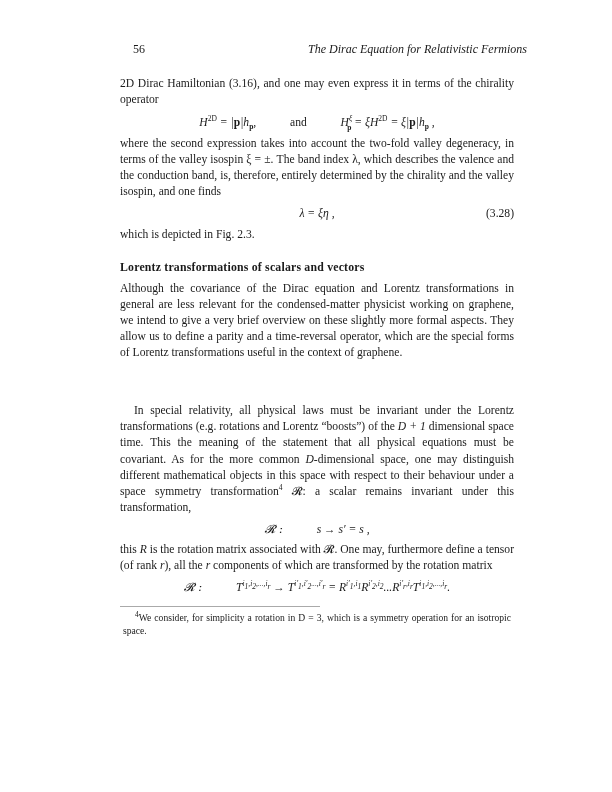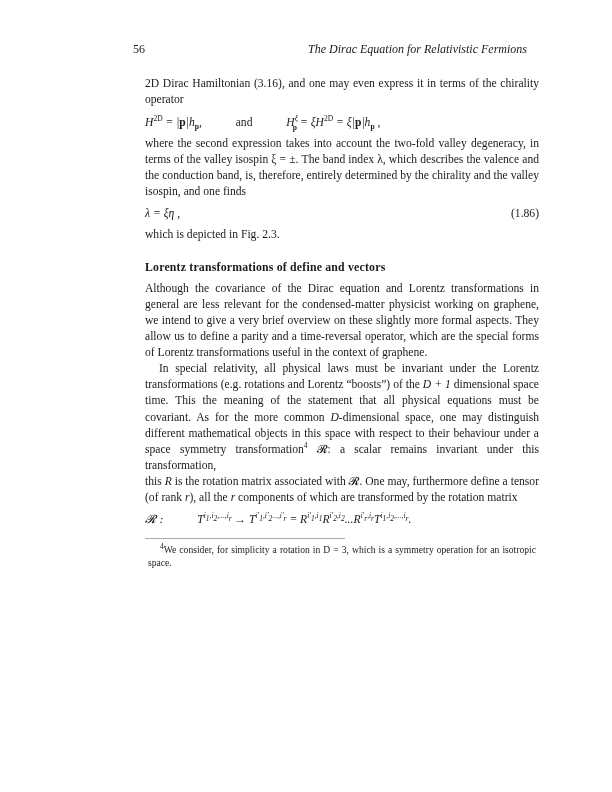--- a/index.html
+++ b/index.html
@@ -3,26 +3,26 @@
 <meta charset="utf-8">
 <style>
   html, body { margin: 0; padding: 0; background: #ffffff; }
   body { width: 612px; height: 792px; position: relative; overflow: hidden;
          font-family: "DejaVu Serif", "Liberation Serif", serif; color: #1a1a1a; }
   .page { position: absolute; left: 0; top: 0; width: 612px; height: 792px; background: #fff; }
   .header { position: absolute; left: 133px; top: 42px; width: 394px; height: 16px;
             font-family: "Liberation Serif", serif; font-size: 12px; }
   .header .pnum { position: absolute; left: 0; top: 0; }
   .header .title { position: absolute; right: 0; top: 0; font-style: italic; }
-  .body { position: absolute; left: 145px; top: 76px; width: 394px;
+  .body { position: absolute; left: 120px; top: 76px; width: 394px;
           font-family: "Liberation Serif", serif; font-size: 11.6px; line-height: 16.1px;
           text-align: justify; }
   .p { margin: 0; }
-  .indent { text-indent: 14px; }
-  .eq { position: relative; text-align: left; height: 26px; line-height: 26px; font-style: italic; }
+  .indent { text-indent: 14px; margin-top: 42px; }
+  .eq { position: relative; text-align: center; height: 26px; line-height: 26px; font-style: italic; }
   .eq .up { font-style: normal; }
   .eq .bold { font-weight: bold; font-style: normal; }
   .eq .num { position: absolute; right: 0; top: 0; font-style: normal; }
   .eq .gap { display: inline-block; width: 28px; }
   .sec { font-weight: bold; margin: 16px 0 6px 0; font-size: 11.8px; letter-spacing: 0.2px; }
   sup, sub { font-size: 7.5px; line-height: 0; }
   .cal { font-family: "DejaVu Serif", serif; font-style: italic; }
   .fnrule { width: 200px; border-top: 0.7px solid #aaa; margin: 6px 0 4px 0; }
   .fn { font-size: 9.6px; line-height: 13px; text-align: justify; text-indent: 12px; margin: 3px; }
 </style>
@@ -45,31 +45,36 @@
       <span class="gap"></span>
       <span class="up">and</span>
       <span class="gap"></span>
       <span>H<sup>ξ</sup><sub class="bold" style="margin-left:-5px;">p</sub> = ξH<sup class="up">2D</sup> = ξ|<span class="bold">p</span>|h<sub class="bold">p</sub> ,</span>
     </div>
 
     <p class="p">where the second expression takes into account the two-fold valley degeneracy, in terms of the valley isospin ξ = ±. The band index λ, which describes the valence and the conduction band, is, therefore, entirely determined by the chirality and the valley isospin, and one finds</p>
 
     <div class="eq">
       <span>λ = ξη ,</span>
-      <span class="num">(1.86)</span>
+      <span class="num">(3.28)</span>
     </div>
 
     <p class="p">which is depicted in Fig. 2.3.</p>
 
-    <div class="sec">Lorentz transformations of define and vectors</div>
+    <div class="sec">Lorentz transformations of scalars and vectors</div>
 
     <p class="p">Although the covariance of the Dirac equation and Lorentz transformations in general are less relevant for the condensed-matter physicist working on graphene, we intend to give a very brief overview on these slightly more formal aspects. They allow us to define a parity and a time-reversal operator, which are the special forms of Lorentz transformations useful in the context of graphene.</p>
 
     <p class="p indent"><span>In special relativity, all physical laws must be invariant under the Lorentz transformations (e.g. rotations and Lorentz “boosts”) of the </span><i>D + 1</i><span> dimensional space time. This the meaning of the statement that all physical equations must be covariant. As for the more common </span><i>D</i><span>-dimensional space, one may distinguish different mathematical objects in this space with respect to their behaviour under a space symmetry transformation</span><sup>4</sup><span> 𝓡: a scalar remains invariant under this transformation,</span></p>
 
+    <div class="eq">
+      <span class="cal">𝓡 :</span>
+      <span class="gap"></span>
+      <span>s → s′ = s ,</span>
+    </div>
 
 
 
     <p class="p"><span>this </span><i>R</i><span> is the rotation matrix associated with 𝓡. One may, furthermore define a tensor (of rank </span><i>r</i><span>), all the </span><i>r</i><span> components of which are transformed by the rotation matrix</span></p>
 
     <div class="eq">
       <span class="cal">𝓡 :</span>
       <span class="gap"></span>
       <span>T<sup>i<sub>1</sub>,i<sub>2</sub>,...,i<sub>r</sub></sup> → T<sup>i′<sub>1</sub>,i′<sub>2</sub>...,i′<sub>r</sub></sup> = R<sup>i′<sub>1</sub>,i<sub>1</sub></sup>R<sup>i′<sub>2</sub>,i<sub>2</sub></sup>...R<sup>i′<sub>r</sub>,i<sub>r</sub></sup>T<sup>i<sub>1</sub>,i<sub>2</sub>,...,i<sub>r</sub></sup>.</span>
     </div>

